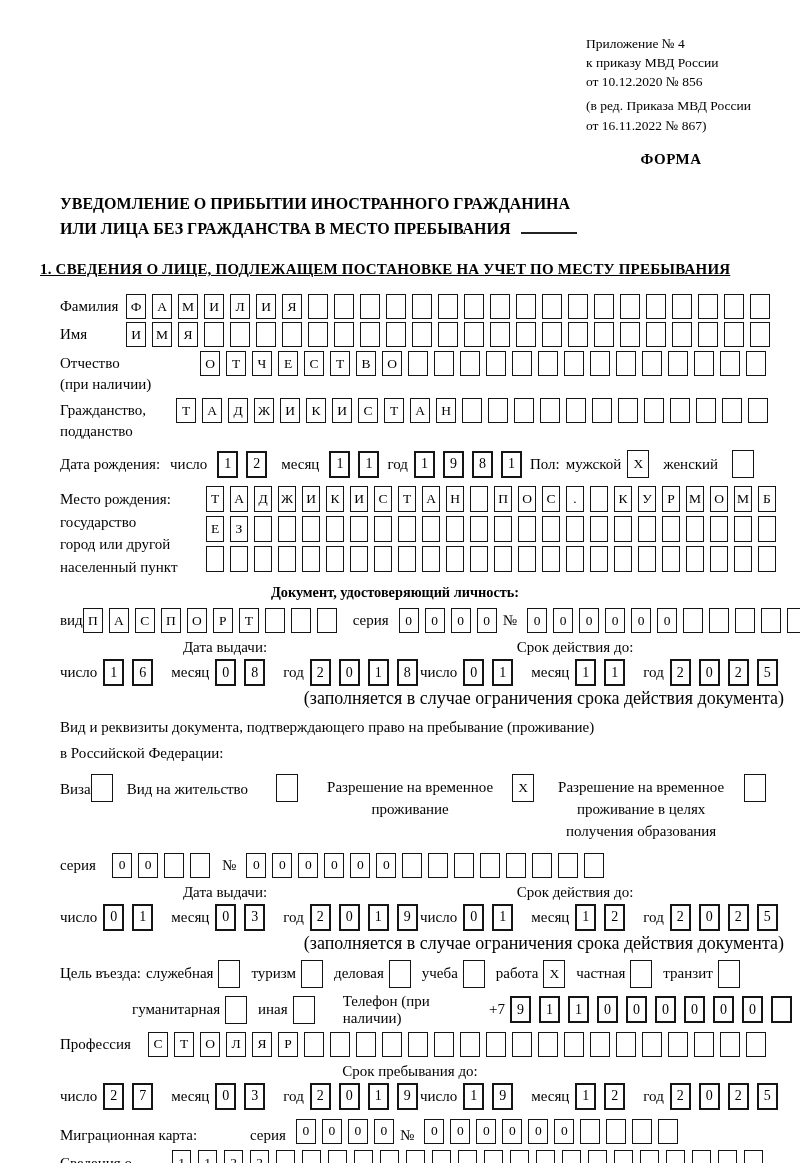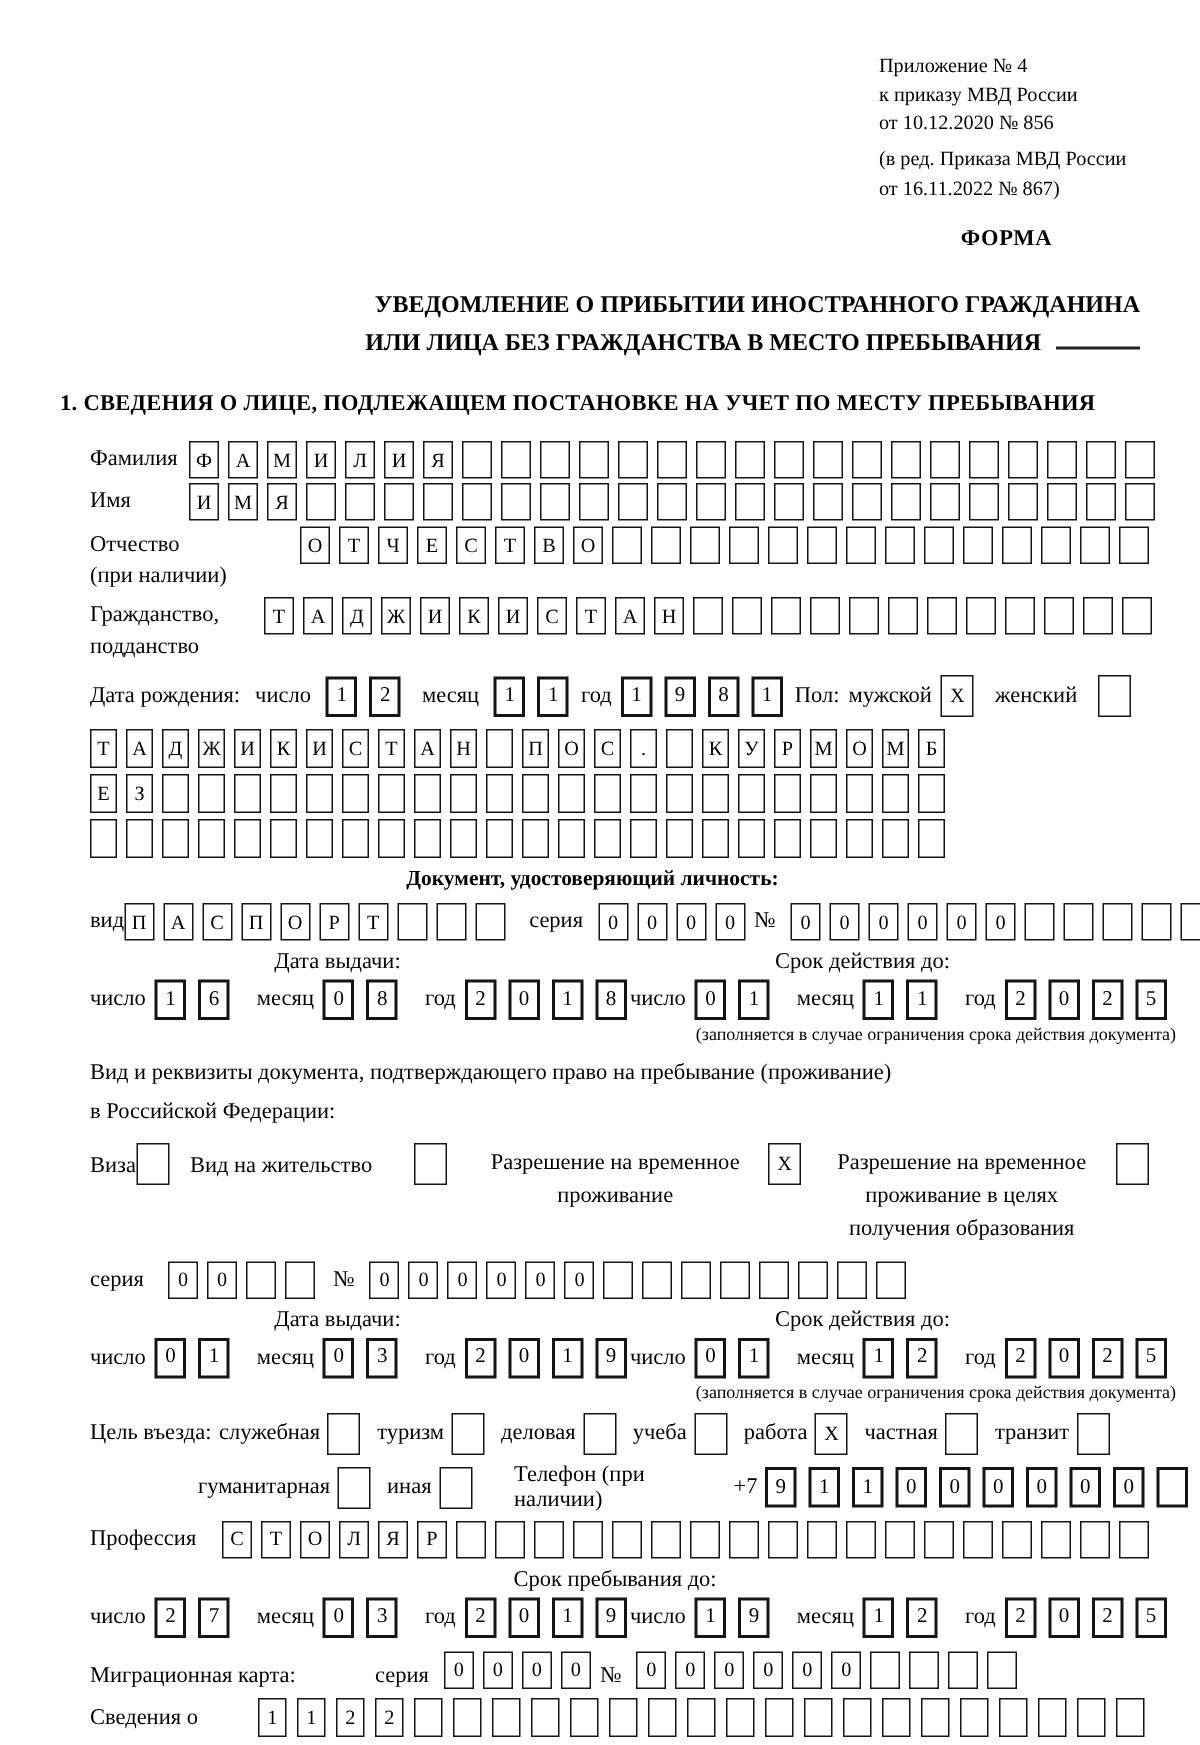--- a/index.html
+++ b/index.html
@@ -2,44 +2,44 @@
 <html><head>
 <meta charset="utf-8">
 <style>
   html,body{margin:0;padding:0;background:#fff;}
   #page{position:relative;width:800px;height:1163px;background:#fff;overflow:hidden;
         font-family:"Liberation Serif","DejaVu Serif",serif;color:#000;
         padding:34px 0 0 60px;box-sizing:border-box;}
   .hdr{width:230px;margin-left:526px;font-size:13.5px;line-height:1.42;}
   .hdr .sub{margin-top:5px;}
   .forma{width:230px;margin-left:496px;margin-top:16px;text-align:center;font-weight:bold;font-size:15px;letter-spacing:.5px;}
-  .title{margin:24px 40px 0 0;text-align:right;font-weight:bold;font-size:16px;line-height:1.55;}
+  .title{margin:24px 40px 0 0;text-align:left;font-weight:bold;font-size:16px;line-height:1.55;}
   .blank-line{display:inline-block;width:56px;border-bottom:2px solid #222;height:14px;margin-left:10px;}
-  .sect{margin:20px 0 0 -20px;font-weight:bold;font-size:15px;letter-spacing:.2px;}
+  .sect{margin:20px 0 0 -20px;font-weight:bold;font-size:15px;letter-spacing:.2px;text-decoration:underline;}
   .rows{margin-top:16px;font-size:15px;}
   .row{display:flex;align-items:flex-start;margin-bottom:3px;}
   .lbl{flex:none;padding-top:4px;}
   .lbl2{line-height:1.4;padding-top:2px;}
   .cells{display:flex;flex:none;}
   .cell{box-sizing:border-box;flex:none;width:20px;height:25px;border:1.5px solid #151515;margin-right:6px;
         display:flex;align-items:center;justify-content:center;font-size:13.5px;background:#fff;}
   .bp-cells .cell{width:18px;height:26px;}
   .rep-cells .cell{width:19px;height:26px;margin-right:7px;}
   .cells-num .cell{width:21px;height:27px;border-width:2px;margin-right:8px;font-size:14px;}
   .cells-cb .cell{width:22px;height:28px;border-width:1.6px;margin-right:0;}
   .dategrp{display:flex;align-items:center;}
   .dategrp .t{margin-right:6px;}
   .dategrp .g{margin-right:10px;}
   .dhead{display:flex;margin:6px 0 3px 0;}
   .dhead .l{width:330px;text-align:center;}
   .dhead .r{flex:1;text-align:center;margin-right:40px;}
   .drow{display:flex;align-items:center;margin-bottom:2px;}
   .drow .left{width:360px;display:flex;align-items:center;}
   .drow .right{display:flex;align-items:center;}
-  .note-r{display:flex;justify-content:flex-end;font-size:12px;margin:1px 16px 6px 0;}
+  .note-r{display:flex;justify-content:flex-end;font-size:18px;margin:1px 16px 6px 0;}
   .doc-head{text-align:center;font-weight:bold;font-size:14.3px;margin:6px 70px 7px 0;}
   .plain{font-size:15px;line-height:1.7;}
   .opt{display:flex;align-items:flex-start;}
   .opt .ol{text-align:center;line-height:1.45;}
   .gap6{width:6px;flex:none;} .gap10{width:10px;flex:none;} .gap14{width:14px;flex:none;}
   .purp{display:flex;align-items:center;margin-bottom:5px;}
   .purp .pl{margin-right:5px;}
   .purp .pb{margin-right:11px;}
 </style>
 </head>
@@ -225,20 +225,26 @@
         </span>
         <span class="gap14"></span>
       <span>женский</span>
         <span class="gap14"></span>
       <span class="cells cells-cb">
           <span class="cell"></span>
         </span>
     </div>
 
     <div class="row" style="margin-top:8px;">
+      <div class="lbl lbl2" style="width:146px;line-height:1.5;">
+        <div>Место рождения:</div>
+        <div>государство</div>
+        <div>город или другой</div>
+        <div>населенный пункт</div>
+      </div>
       <div>
         <div class="cells bp-cells" style="margin-bottom:4px;">
             <span class="cell">Т</span>
             <span class="cell">А</span>
             <span class="cell">Д</span>
             <span class="cell">Ж</span>
             <span class="cell">И</span>
             <span class="cell">К</span>
             <span class="cell">И</span>
             <span class="cell">С</span>

